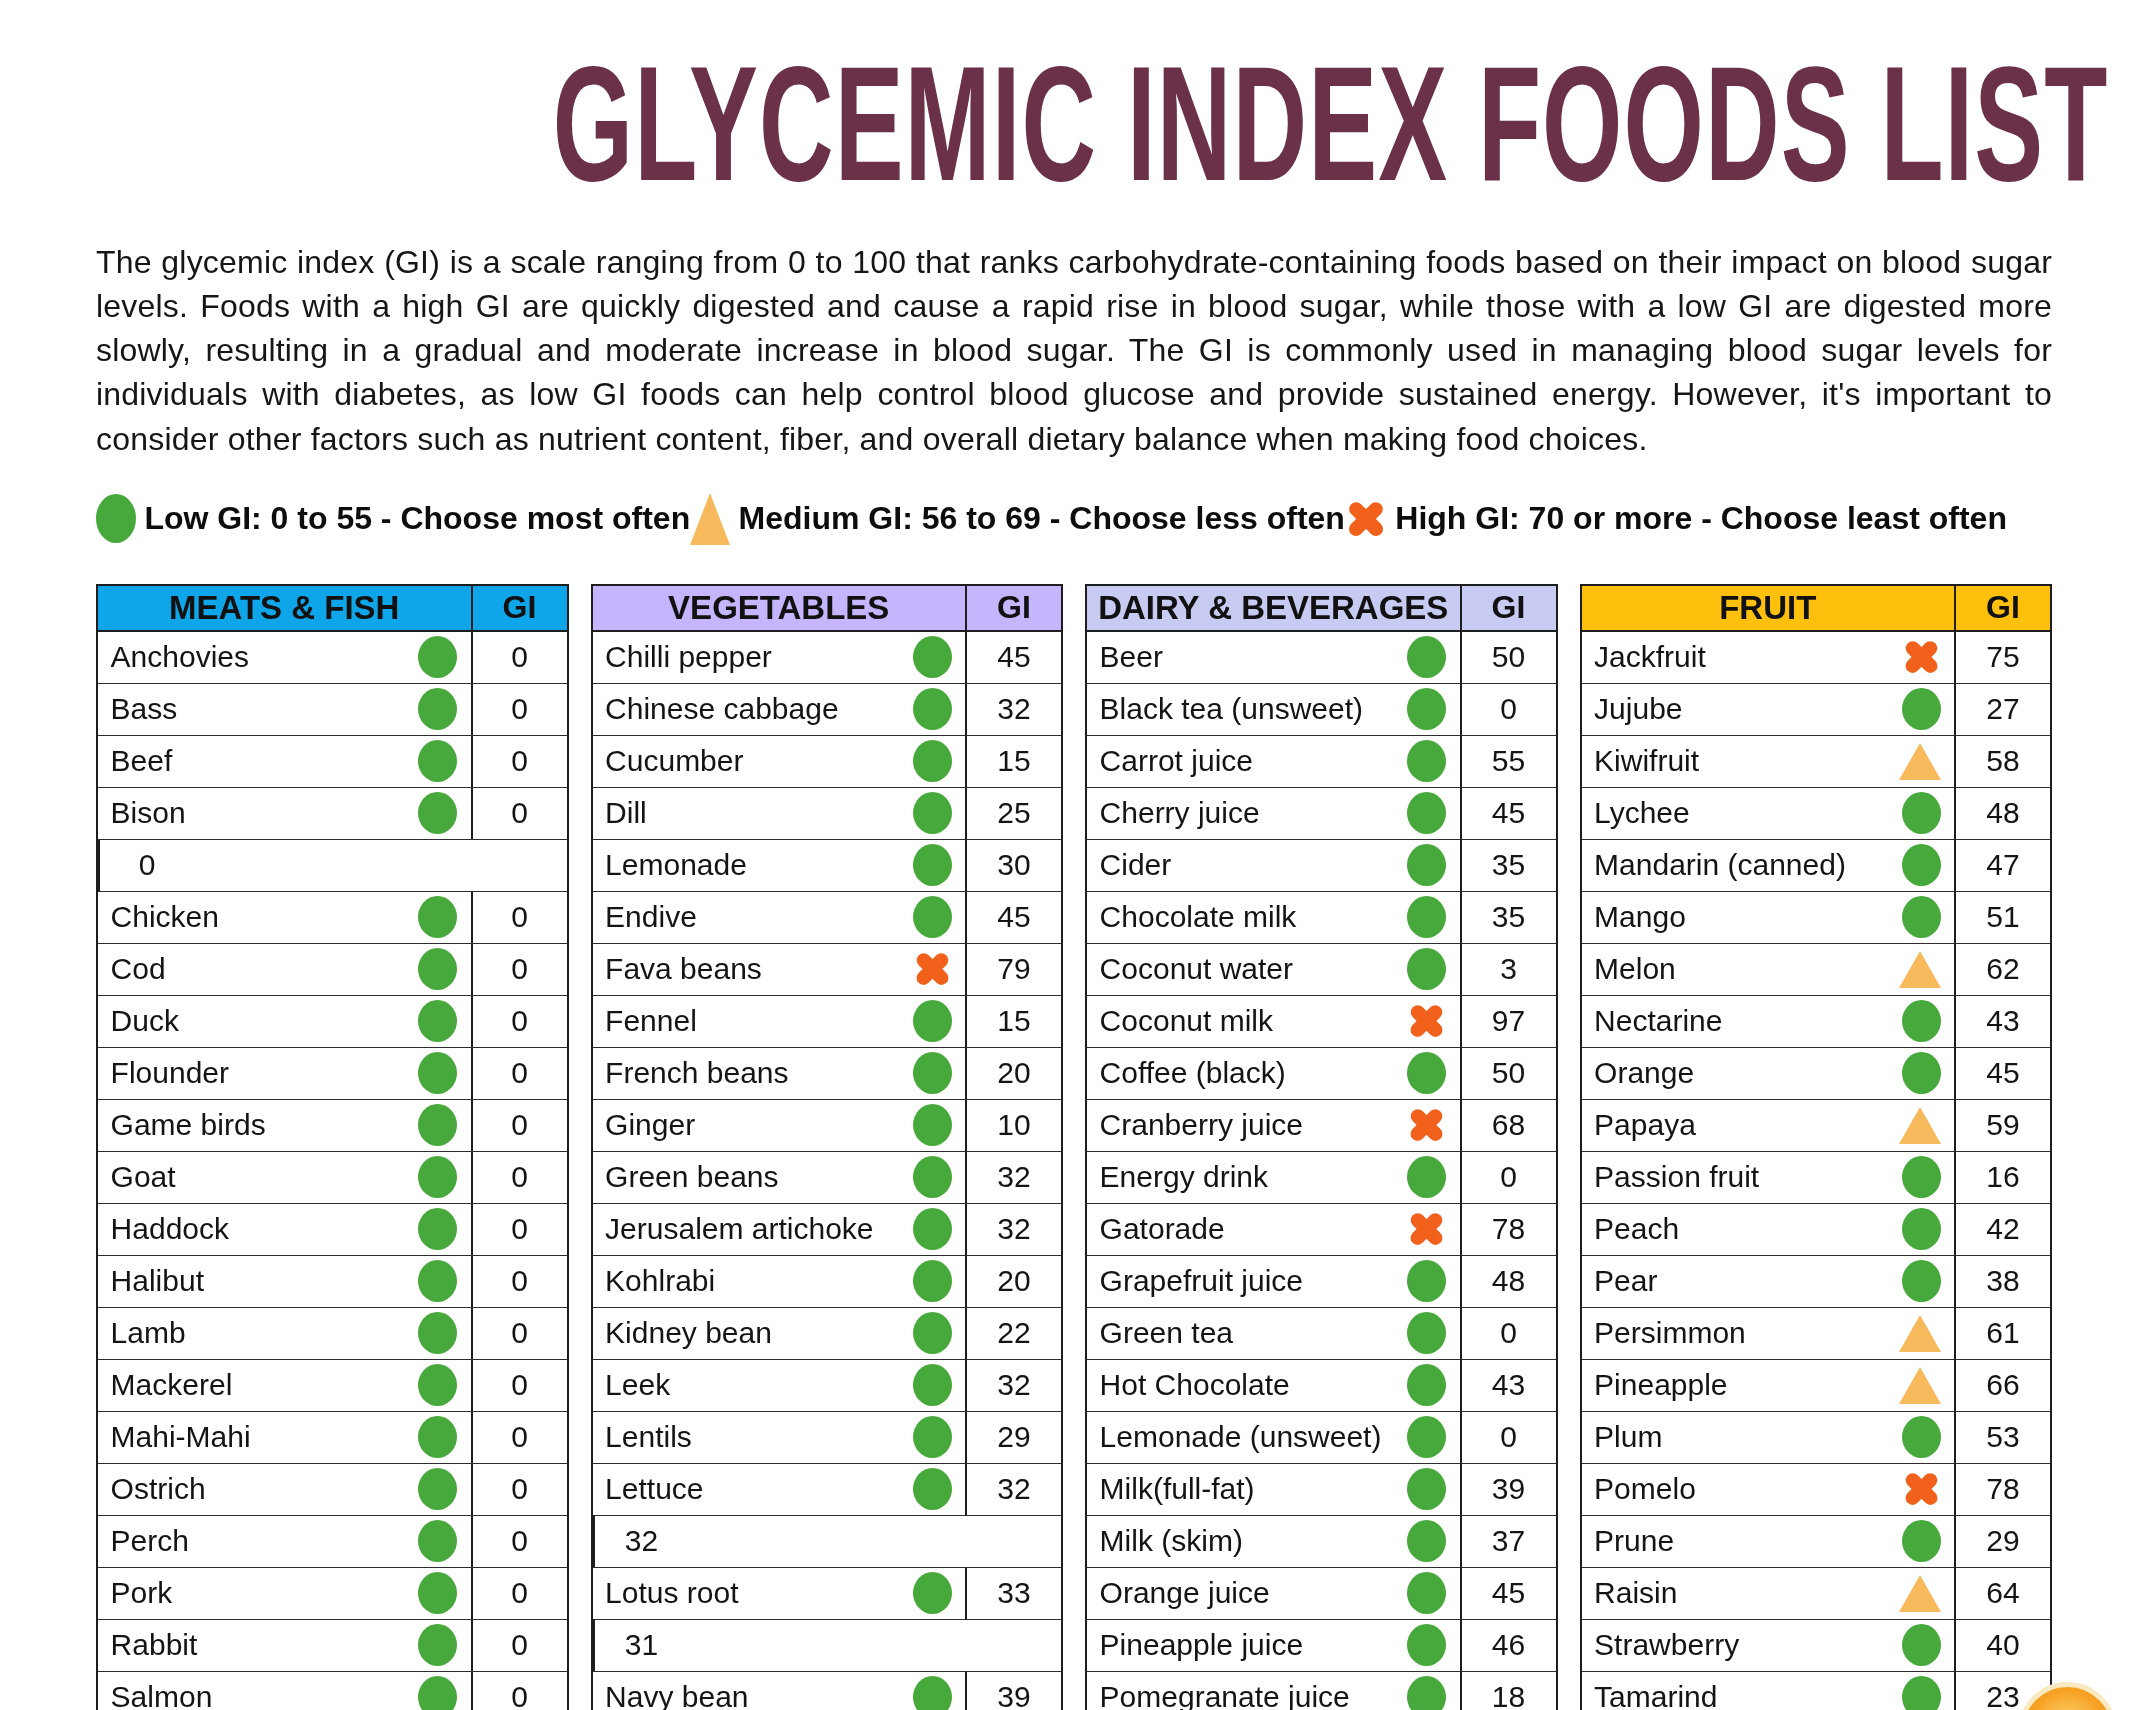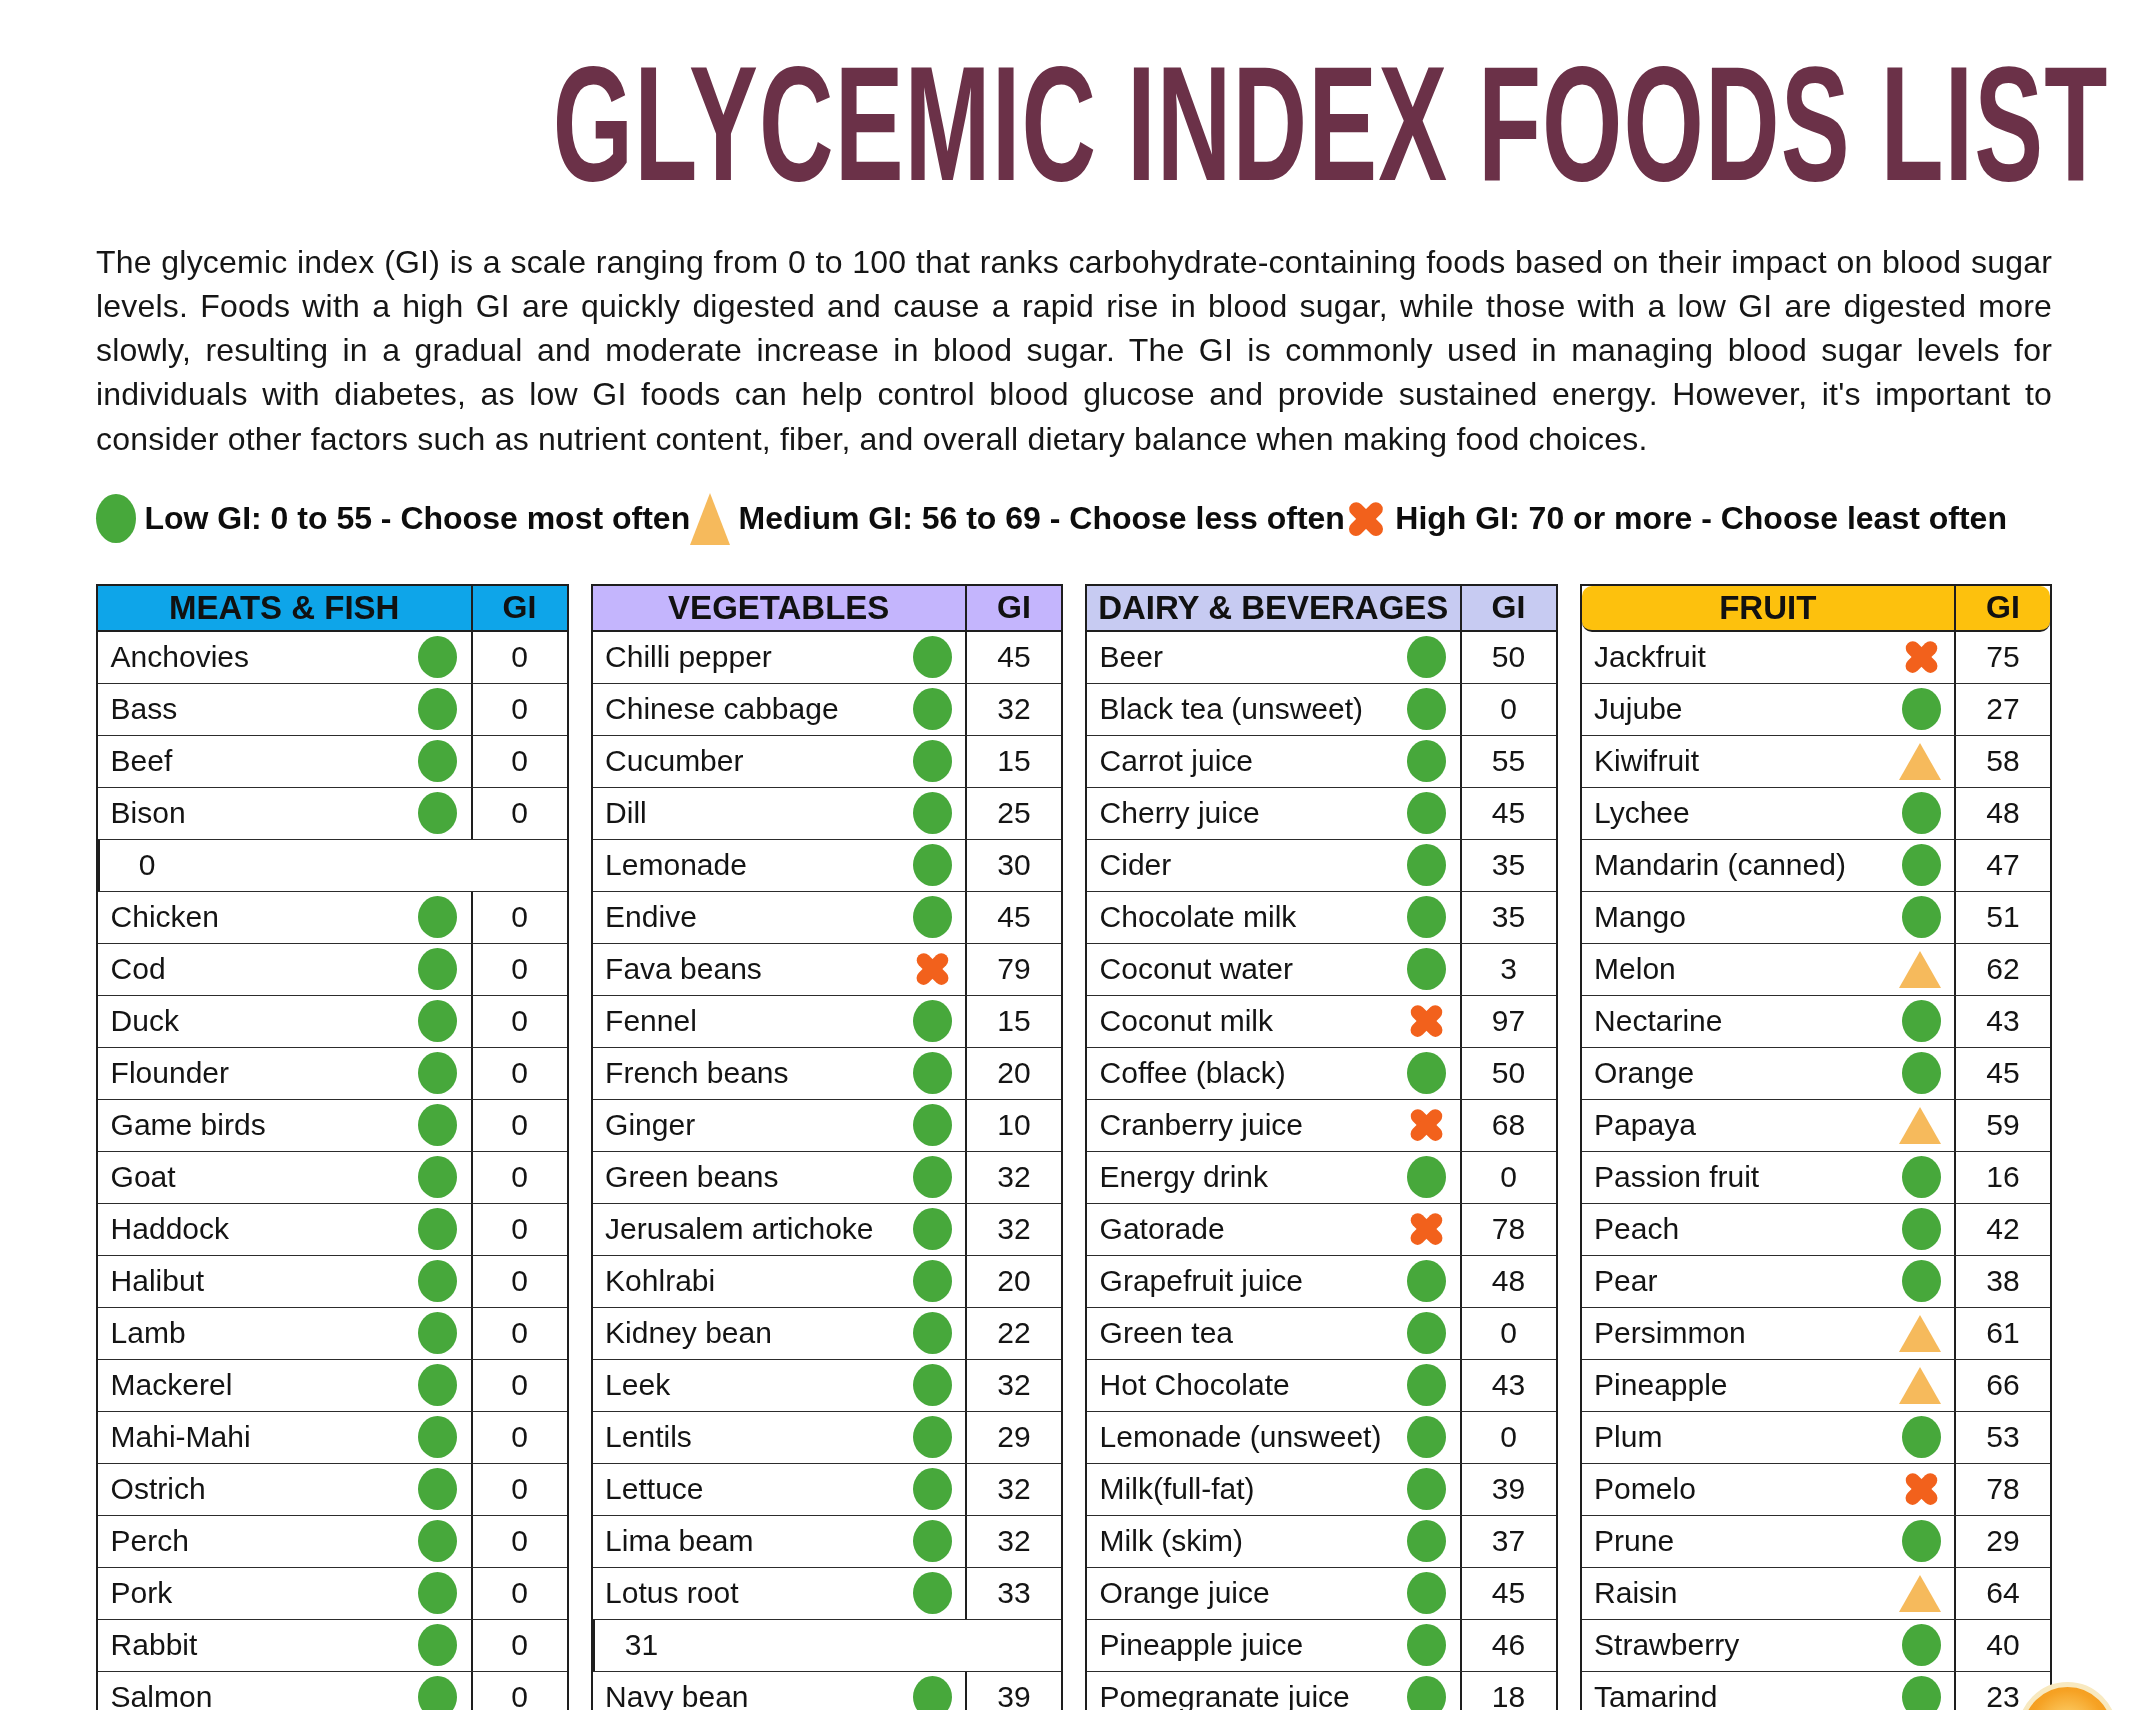--- a/index.html
+++ b/index.html
@@ -462,24 +462,20 @@
             <div class="cell-gi">29</div>
           </div>
           <div class="row">
             <div class="cell-name">
               <span>Lettuce</span>
               <span class="icon-slot icon-low"></span>
             </div>
             <div class="cell-gi">32</div>
           </div>
           <div class="row">
-            <div class="cell-name">
-              <span>Lima beam</span>
-              <span class="icon-slot icon-low"></span>
-            </div>
             <div class="cell-gi">32</div>
           </div>
           <div class="row">
             <div class="cell-name">
               <span>Lotus root</span>
               <span class="icon-slot icon-low"></span>
             </div>
             <div class="cell-gi">33</div>
           </div>
           <div class="row">
@@ -645,21 +641,21 @@
             <div class="cell-name">
               <span>Pomegranate juice</span>
               <span class="icon-slot icon-low"></span>
             </div>
             <div class="cell-gi">18</div>
           </div>
         </div>
     </div>
 
     <div class="gi-table">
-      <div class="t-header" style="background: rgb(253, 193, 13); border-radius: 10px;">
+      <div class="t-header" style="background: rgb(253, 193, 13);">
         <div class="h-name">FRUIT</div>
         <div class="h-gi">GI</div>
       </div>
       <div class="t-body">
           <div class="row">
             <div class="cell-name">
               <span>Jackfruit</span>
               <span class="icon-slot icon-high"></span>
             </div>
             <div class="cell-gi">75</div>

